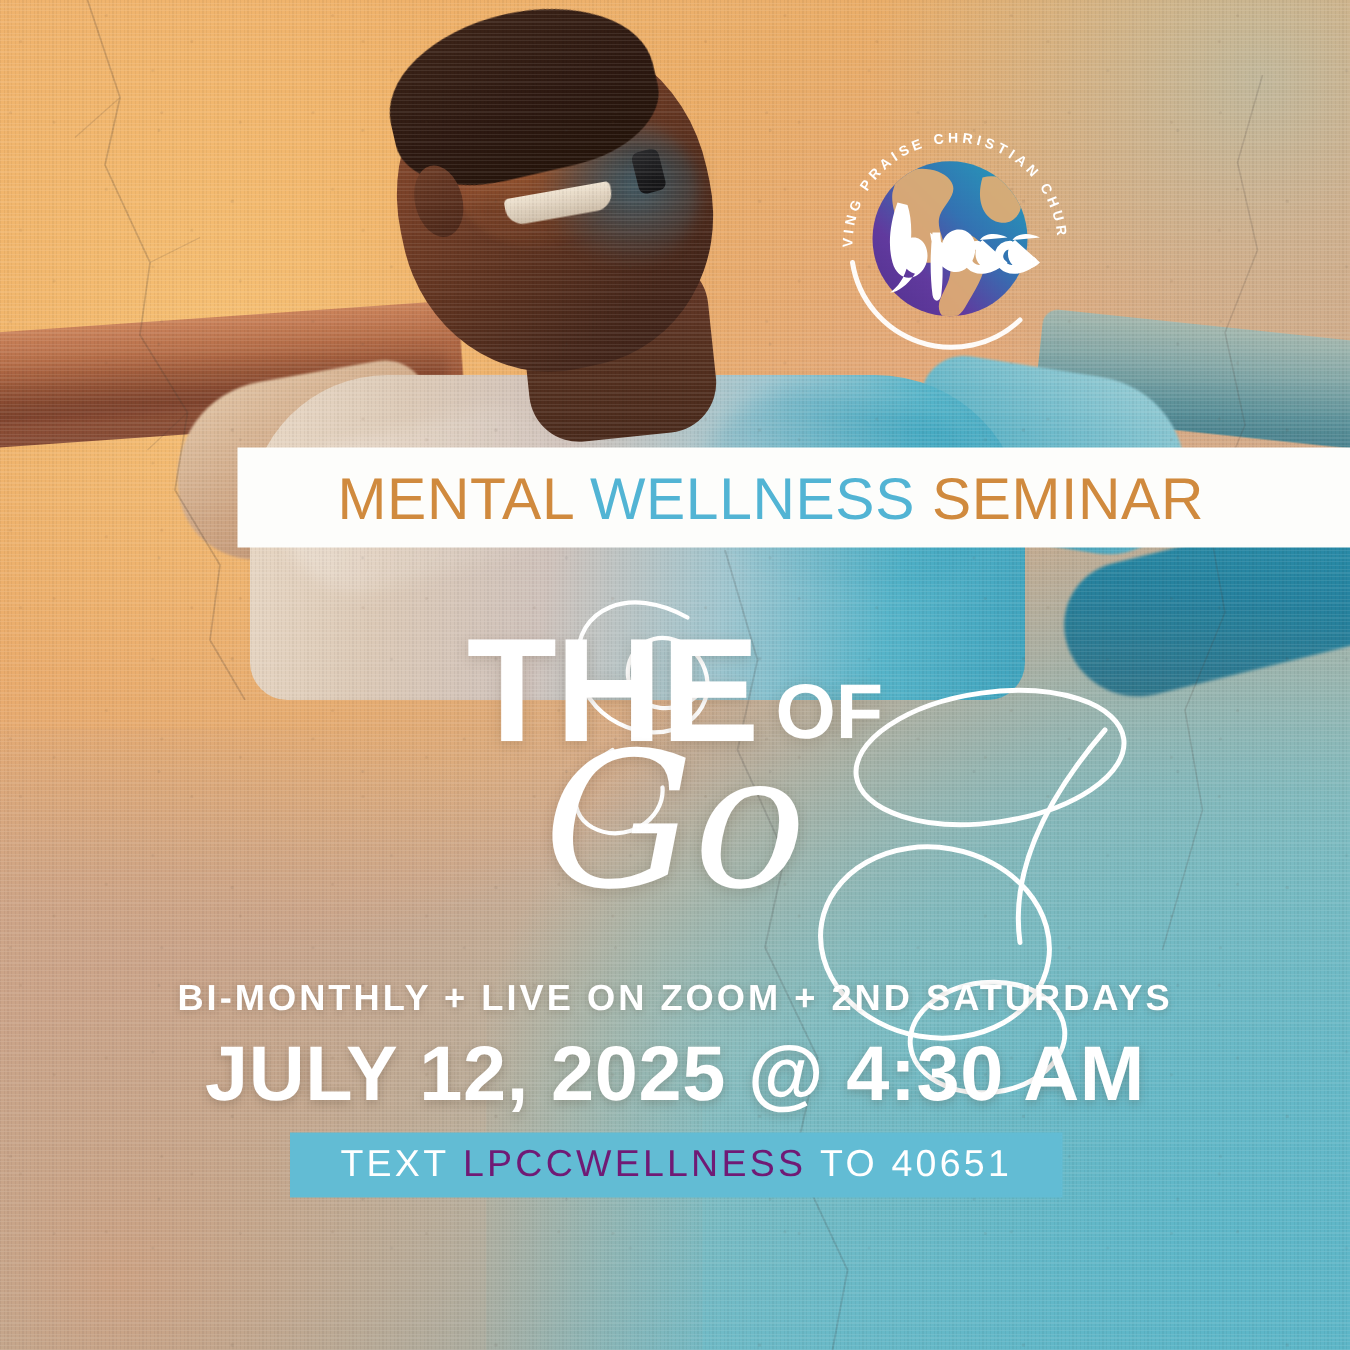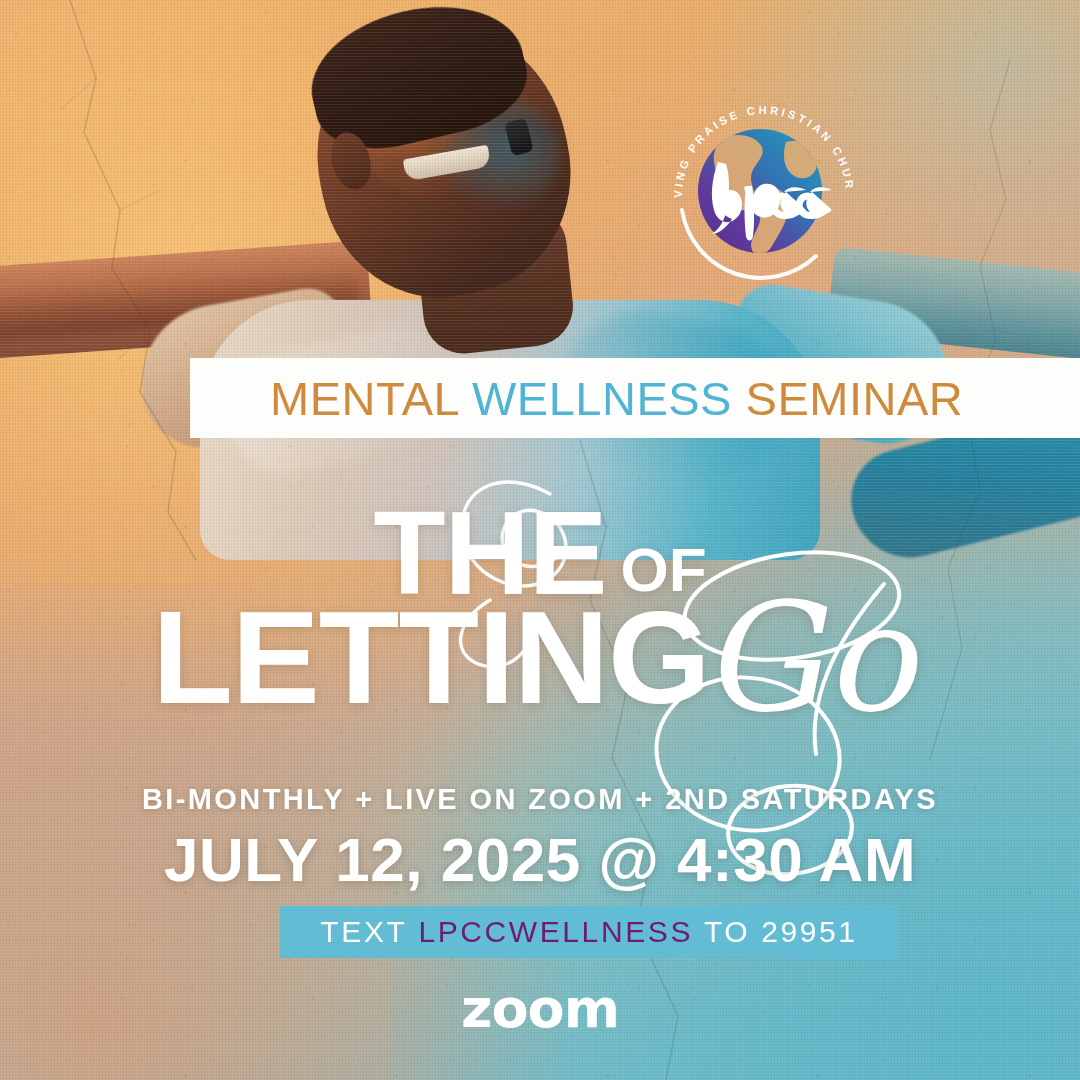--- a/index.html
+++ b/index.html
@@ -231,21 +231,21 @@
   .datetime{
     position:absolute;left:0;right:0;top:824px;
     text-align:center;color:#fff;
     font-size:62px;font-weight:700;letter-spacing:.5px;
     text-shadow:0 2px 8px rgba(70,55,40,.25);
   }
   .text-band{
     position:absolute;left:232px;top:906px;width:618px;height:52px;
     background:#62bcd4;
     display:flex;align-items:center;justify-content:center;
-    font-size:30px;letter-spacing:2.6px;font-weight:400;margin-left:48px;
+    font-size:30px;letter-spacing:2.6px;font-weight:400;
   }
   .tb-white{color:#ffffff;}
   .tb-dark{color:#701a75;}
 
   .zoom-logo{
     position:absolute;left:0;right:0;top:982px;
     text-align:center;
     color:#fff;
     font-family:"DejaVu Sans", sans-serif;
     font-size:54px;font-weight:700;letter-spacing:-1px;
@@ -360,21 +360,20 @@
         <path d="M90 150 C60 168 50 198 74 212 C100 226 132 206 130 180"></path>
       </g>
     </svg>
 
     <div class="hl-line1">
       <span class="hl-block">THE</span>
       <span class="hl-block hl-of">OF</span>
     </div>
 
     <div class="hl-line2">
-      <span class="hl-block">LETTING</span>
       <span class="hl-script">Go</span>
     </div>
 
     <svg class="script-svg" width="400" height="330" viewBox="0 0 400 330" style="left:640px;top:70px;">
       <g fill="none" stroke="#ffffff" stroke-width="4" stroke-linecap="round">
         <ellipse cx="152" cy="58" rx="108" ry="52" transform="rotate(-8 152 58)"></ellipse>
         <ellipse cx="108" cy="206" rx="92" ry="76" transform="rotate(10 108 206)"></ellipse>
         <ellipse cx="150" cy="282" rx="62" ry="44" transform="rotate(-6 150 282)"></ellipse>
         <path d="M244 36 C196 92 168 150 176 206"></path>
       </g>
@@ -384,18 +383,17 @@
   <div class="schedule">BI-MONTHLY + LIVE ON ZOOM + 2ND SATURDAYS</div>
   <div class="datetime">JULY 12, 2025 @ 4:30 AM</div>
 
   <div class="text-band">
     <span class="tb-white">TEXT</span>
     <span>&nbsp;</span>
     <span class="tb-dark">LPCCWELLNESS</span>
     <span>&nbsp;</span>
     <span class="tb-white">TO</span>
     <span>&nbsp;</span>
-    <span class="tb-white">29951</span>
-  </div>
-
-  <div class="zoom-logo">zoom</div>
+    <span class="tb-white">40651</span>
+  </div>
+
 
 </div>
 
 </body></html>

